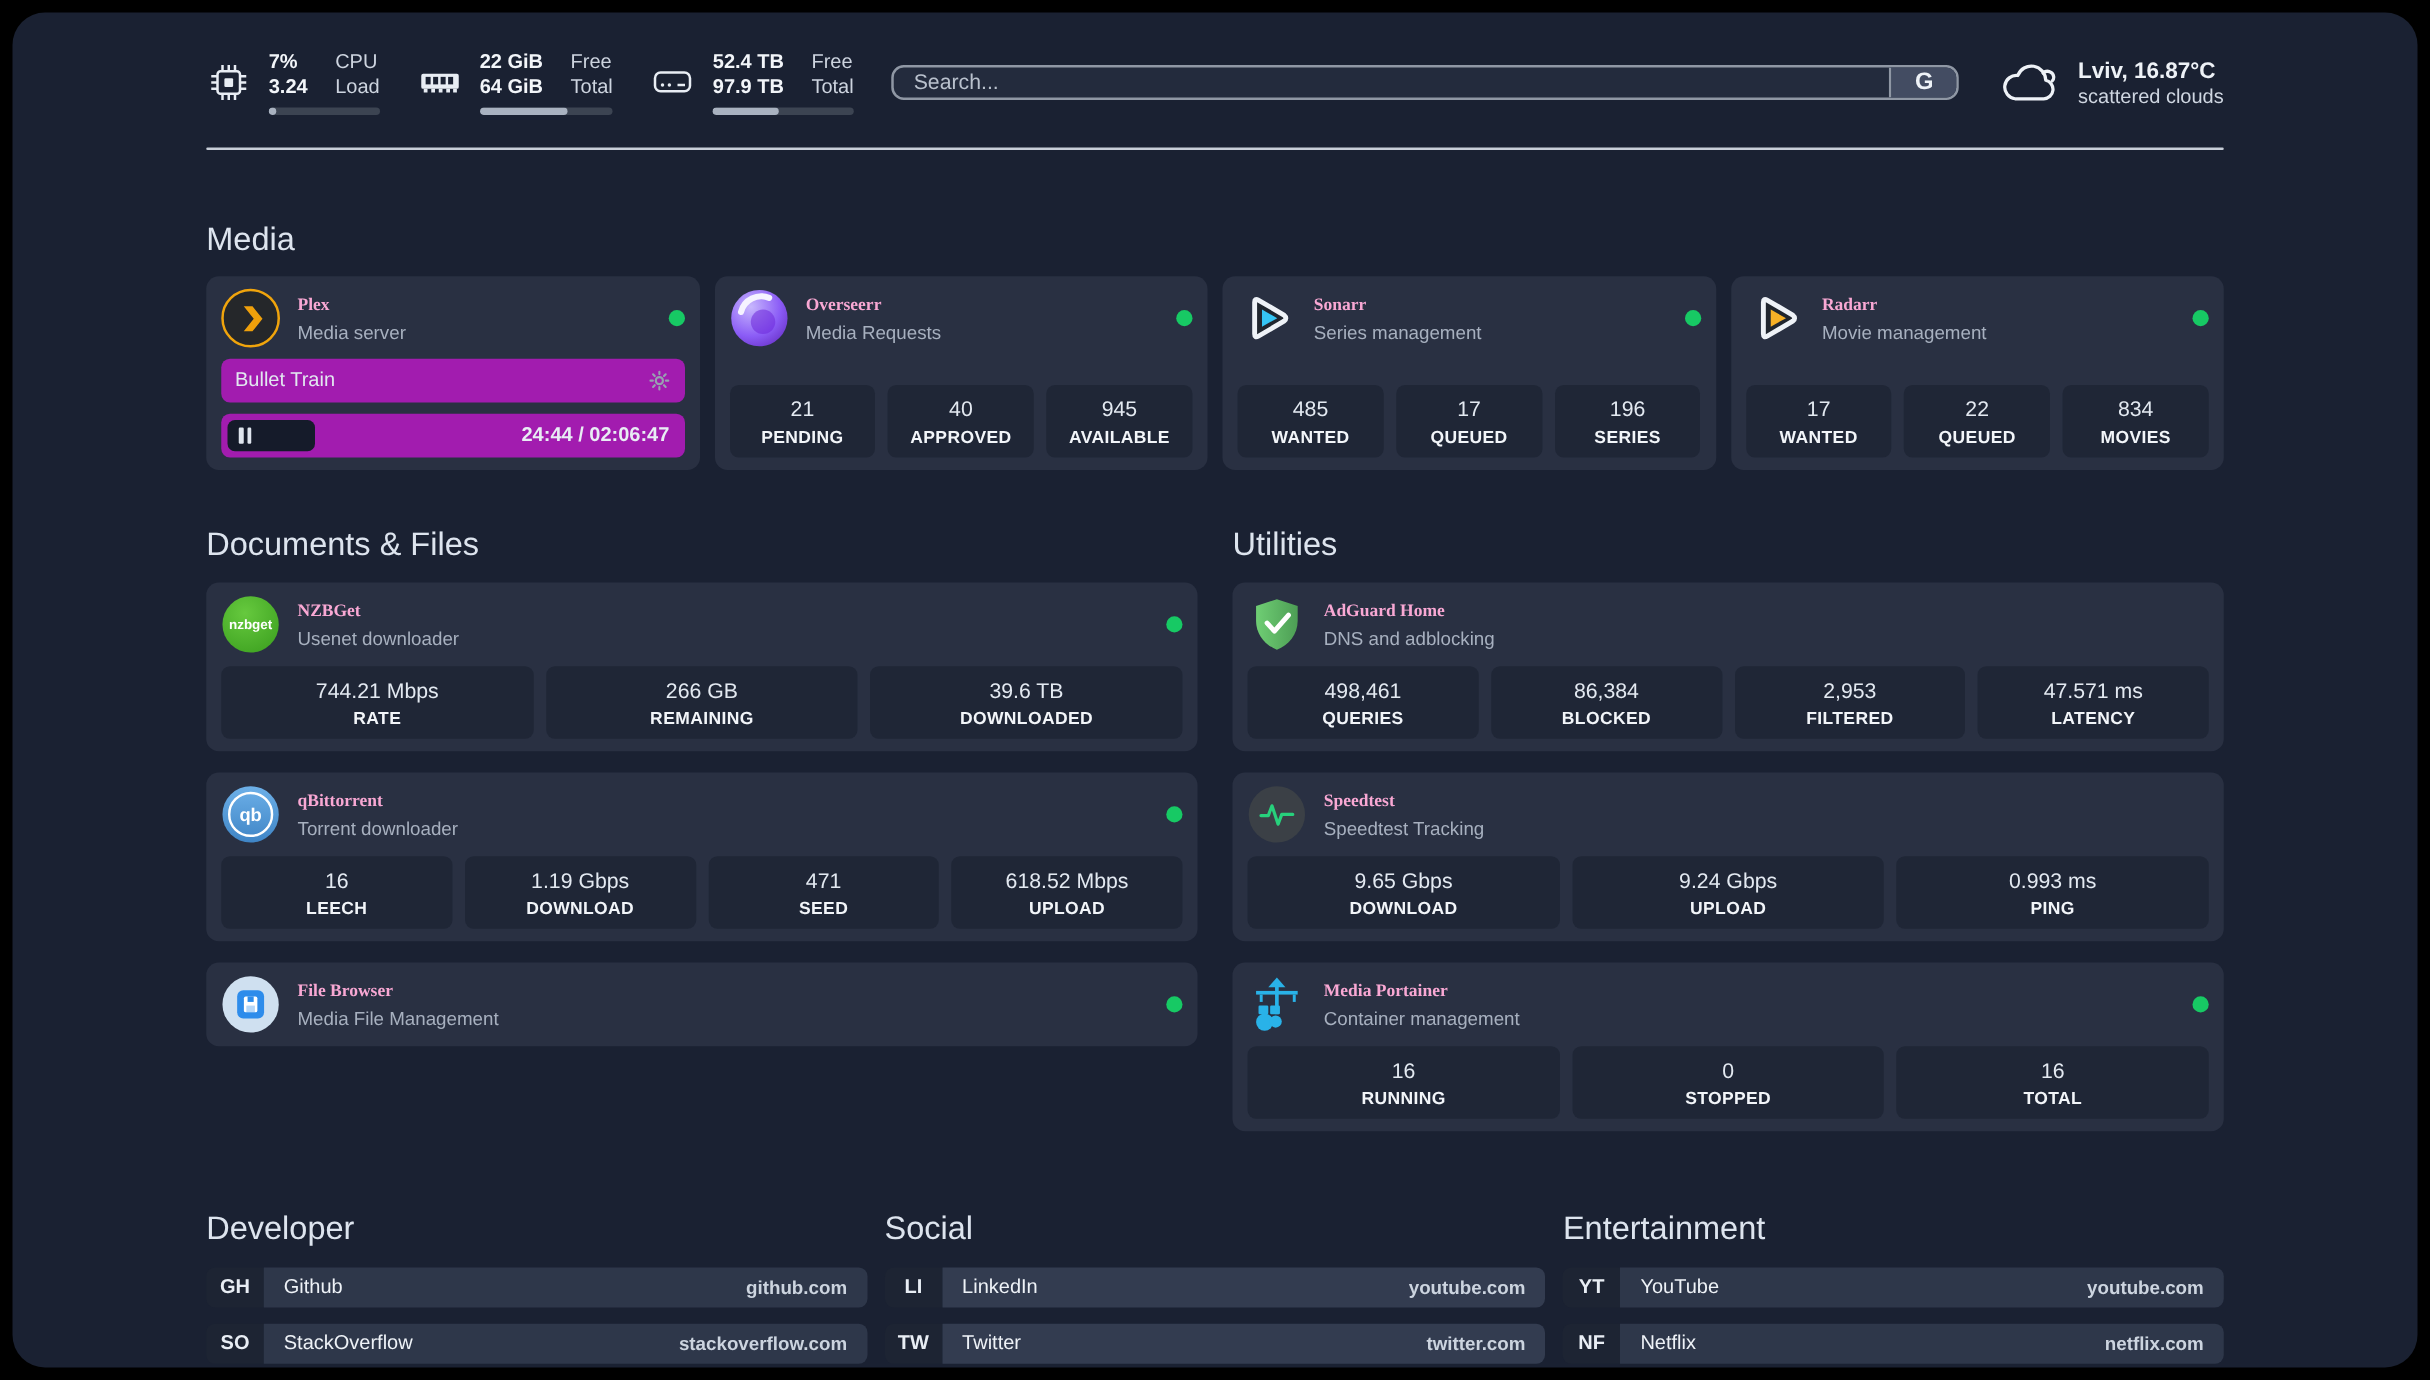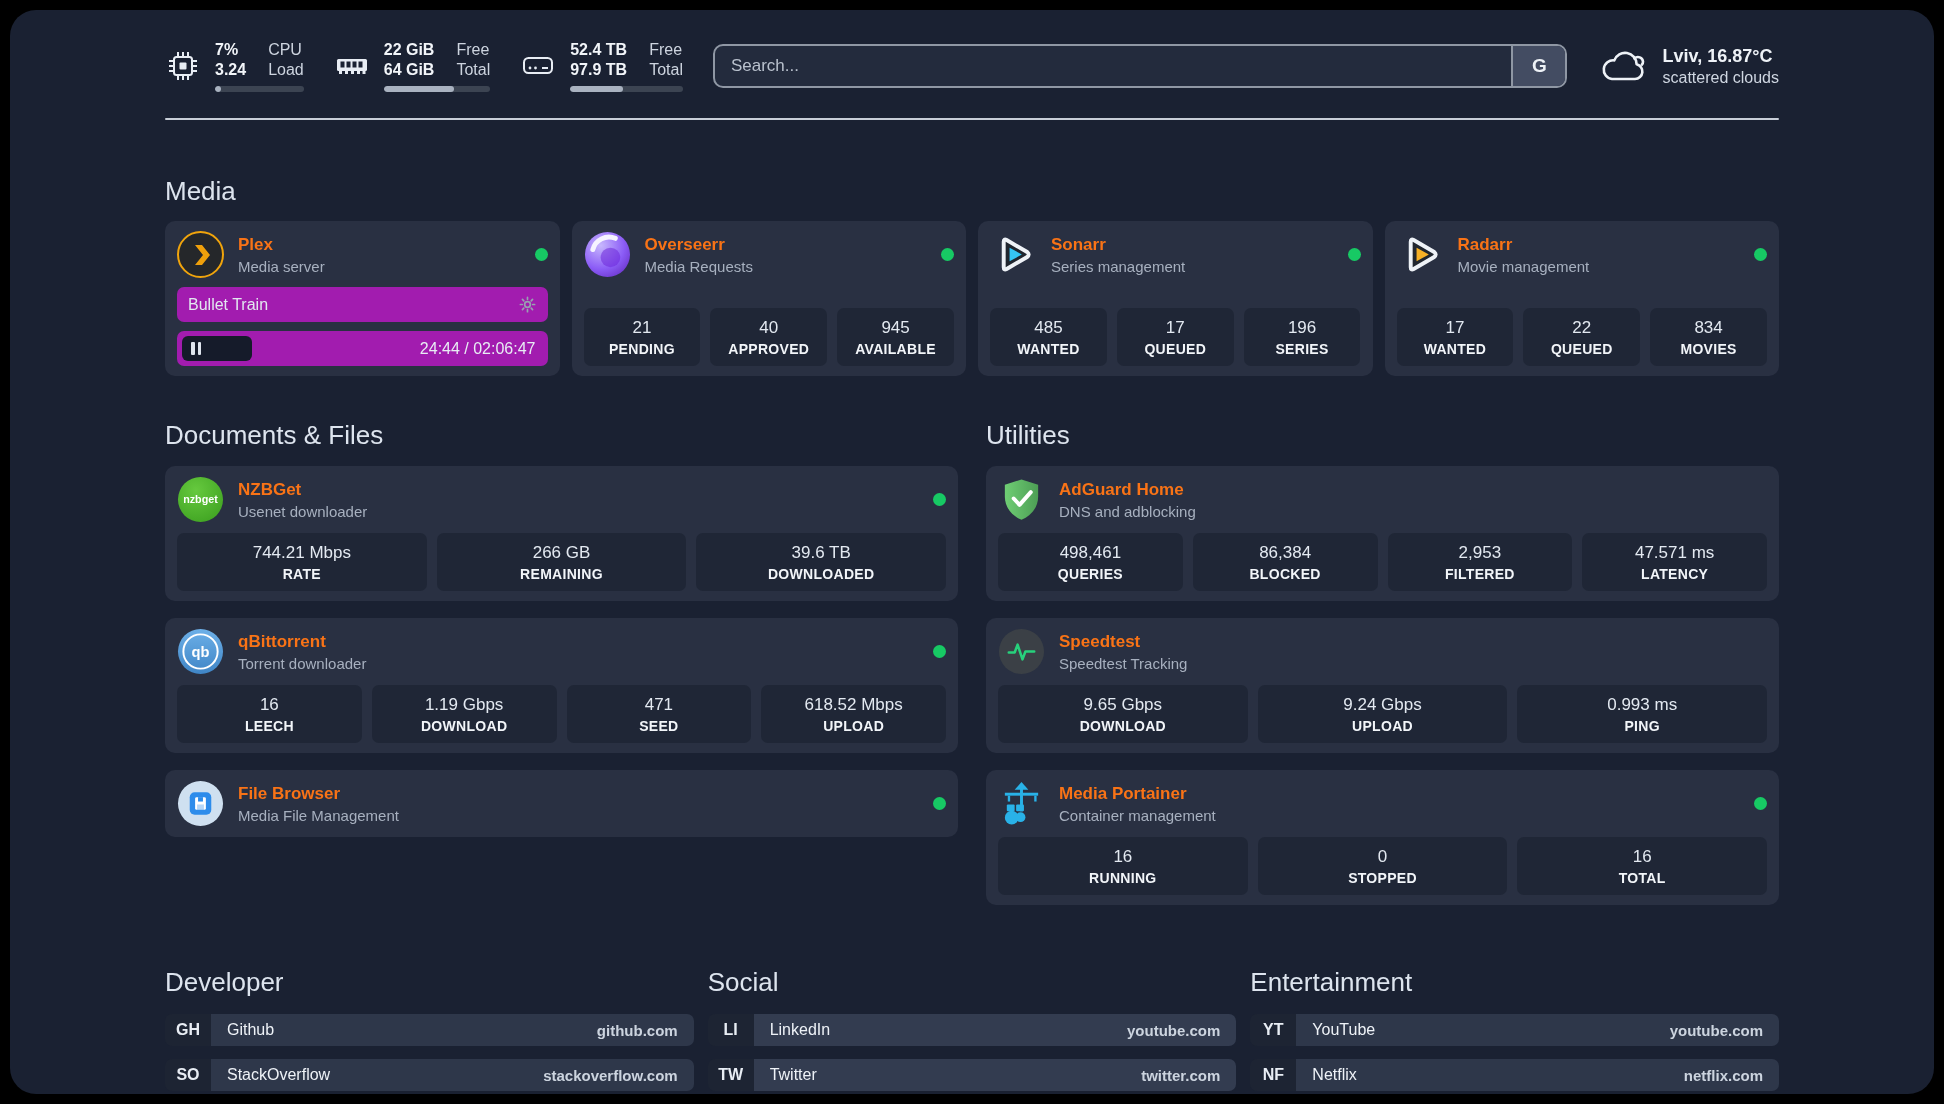--- a/index.html
+++ b/index.html
@@ -8,21 +8,21 @@
   .content { width:1614px; margin:0 auto; padding-top:30px; }
 
   
   .topbar { display:flex; align-items:center; }
   .stat { display:flex; align-items:center; gap:14px; margin-right:30px; }
   .stat-cols { display:grid; grid-template-columns:auto auto; column-gap:22px; font-size:16px; line-height:20px; }
   .stat-vals div { color:#f2f5f9; font-weight:600; }
   .stat-labs div { color:#cdd4df; font-weight:500; }
   .stat-bar { margin-top:6px; height:6px; border-radius:3px; background:#3c4452; overflow:hidden; }
   .stat-fill { height:100%; background:#a9b2c0; border-radius:3px; }
-  .searchwrap { flex:1; position:relative; height:44px; margin-right:30px; }
+  .searchwrap { flex:1; position:relative; height:28px; margin-right:30px; }
   .searchwrap input { width:100%; height:100%; background:#232b3d; border:2px solid #8f97a4; border-radius:10px;
       color:#e8edf3; font-size:17px; padding:0 70px 0 16px; outline:none; font-family:inherit; }
   .searchwrap input::placeholder { color:#b9c1cd; }
   .gbtn { position:absolute; right:2px; top:2px; bottom:2px; width:54px; background:#434c62; border:none;
       border-left:2px solid #8f97a4; border-radius:0 8px 8px 0; color:#eef2f7; font-size:19px; font-weight:600;
       display:flex; align-items:center; justify-content:center; cursor:pointer; font-family:inherit; }
   .weather { display:flex; align-items:center; gap:13px; }
   .weather .w1 { font-size:18px; font-weight:600; color:#eef2f7; line-height:23px; }
   .weather .w2 { font-size:16px; color:#cfd6e1; line-height:20px; }
   .sep { margin-top:26px; height:2px; background:#dbe1ea; opacity:.9; border-radius:1px; }
@@ -31,36 +31,36 @@
   .sec-title { font-size:26px; font-weight:500; color:#dde4ee; }
   .media-title { margin-top:56px; }
   .media-grid { display:grid; grid-template-columns:repeat(4,1fr); gap:12px; margin-top:14px; }
   .two-col { display:grid; grid-template-columns:1fr 1fr; gap:28px; margin-top:44px; }
   .col-stack { display:flex; flex-direction:column; gap:17px; }
   .col-stack .sec-title { margin-bottom:-2px; }
 
   
   .card { background:#293042; border-radius:10px; padding:10px 12px; display:flex; flex-direction:column; justify-content:space-between; }
   .card-head { display:flex; align-items:center; gap:14px; }
-  .app-name { font-size:17px; font-weight:600; color:#f97316; line-height:24px; }
+  .app-name { font-size:14px; font-weight:600; color:#f9a8d4; line-height:24px;font-family:Liberation Serif, serif; }
   .app-sub  { font-size:15px; color:#a7b0bf; line-height:19px; }
   .dot { width:13px; height:13px; border-radius:50%; background:#17c964; margin-left:auto; flex:none; }
   .tiles { display:flex; gap:10px; margin-top:10px; }
   .tile { flex:1; height:58px; background:#1f2636; border-radius:7px; display:flex; flex-direction:column;
       align-items:center; justify-content:center; gap:3px; }
   .tile-v { font-size:17px; color:#e3e9f1; }
   .tile-l { font-size:14px; font-weight:700; letter-spacing:.3px; color:#f2f5f9; }
 
   
   .plex-row { height:35px; background:#a21caf; border-radius:7px; margin-top:9px; display:flex; align-items:center; padding:0 11px; }
   .plex-title { font-size:16px; color:#e2e8f0; }
   .plex-prog { padding:0 5px; }
   .pill { height:25px; background:#151b2a; border-radius:6px; display:flex; align-items:center; padding-left:9px; gap:3px; }
   .pill span { display:block; width:3.5px; height:13px; background:#dfe5ee; border-radius:1px; }
-  .ptime { margin-left:auto; padding-right:7px; font-size:16px; font-weight:400; color:#e8edf4; }
+  .ptime { margin-left:auto; padding-right:7px; font-size:16px; font-weight:700; color:#e8edf4; }
 
   
   .links { display:grid; grid-template-columns:repeat(3,1fr); gap:14px; margin-top:62px; padding-bottom:40px; }
   .links .sec-title { margin-bottom:16px; }
   .linklist { display:flex; flex-direction:column; gap:13px; }
   .linkrow { display:flex; height:32px; cursor:pointer; }
   .badge { width:46px; flex:none; background:#1d2433; border-radius:7px 0 0 7px; display:flex; align-items:center;
       justify-content:center; font-size:16px; font-weight:700; color:#e8edf4; }
   .linkbody { flex:1; background:#2e374a; border-radius:0 7px 7px 0; display:flex; align-items:center; padding:0 16px; }
   .linkname { font-size:16px; color:#eef2f7; }

